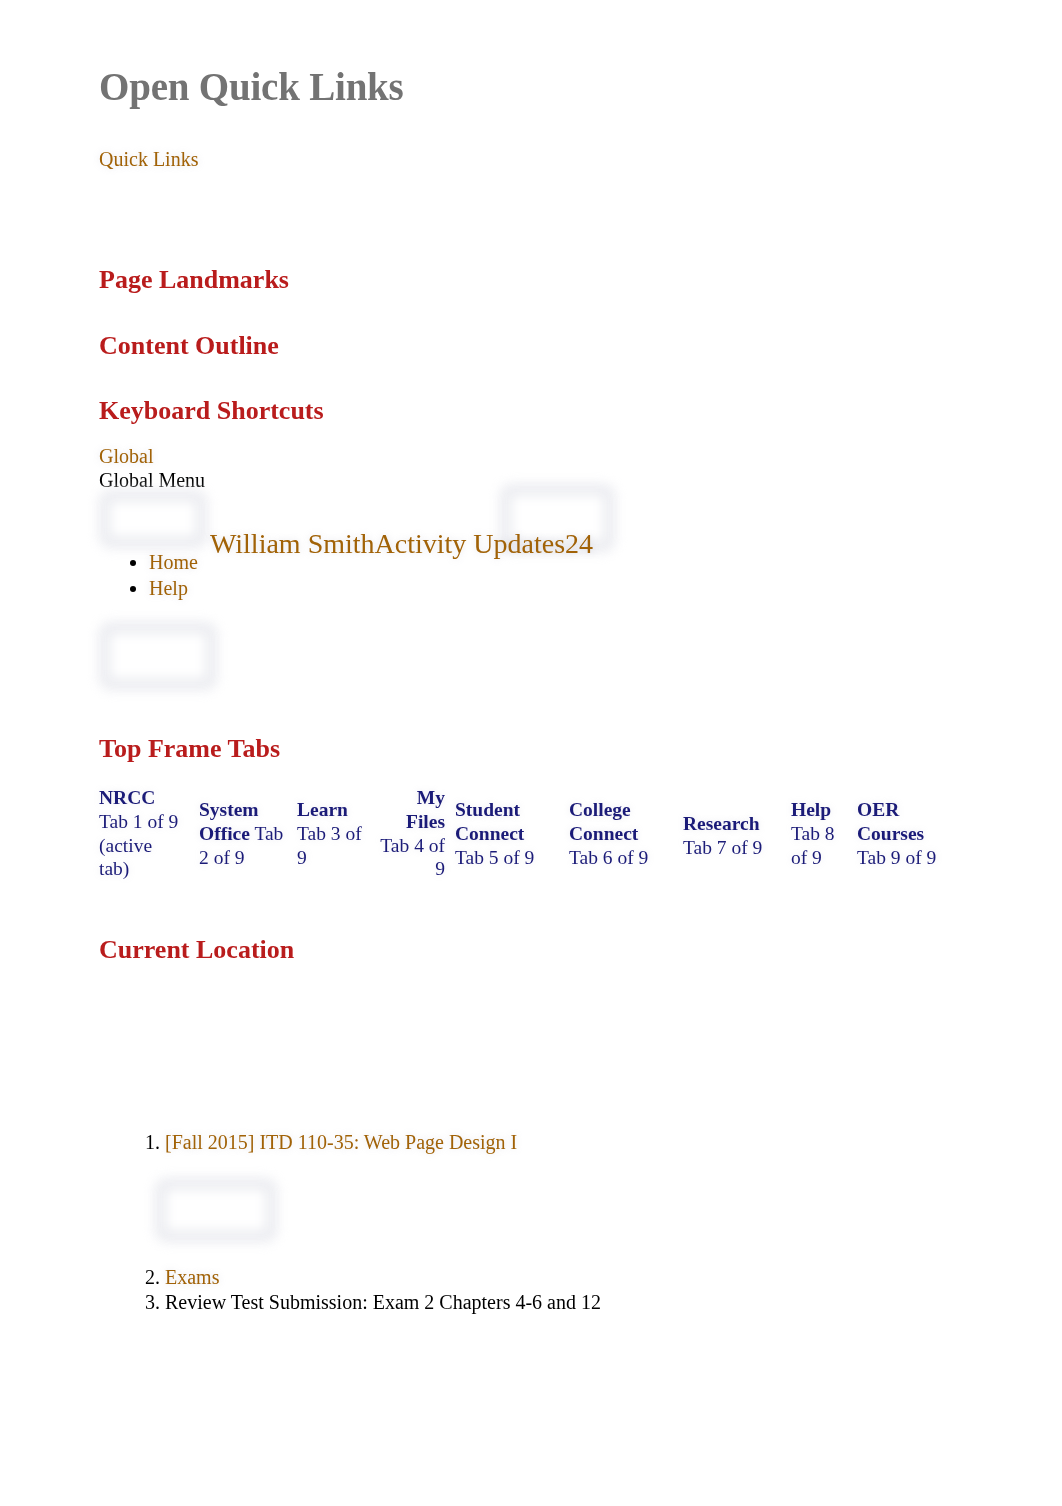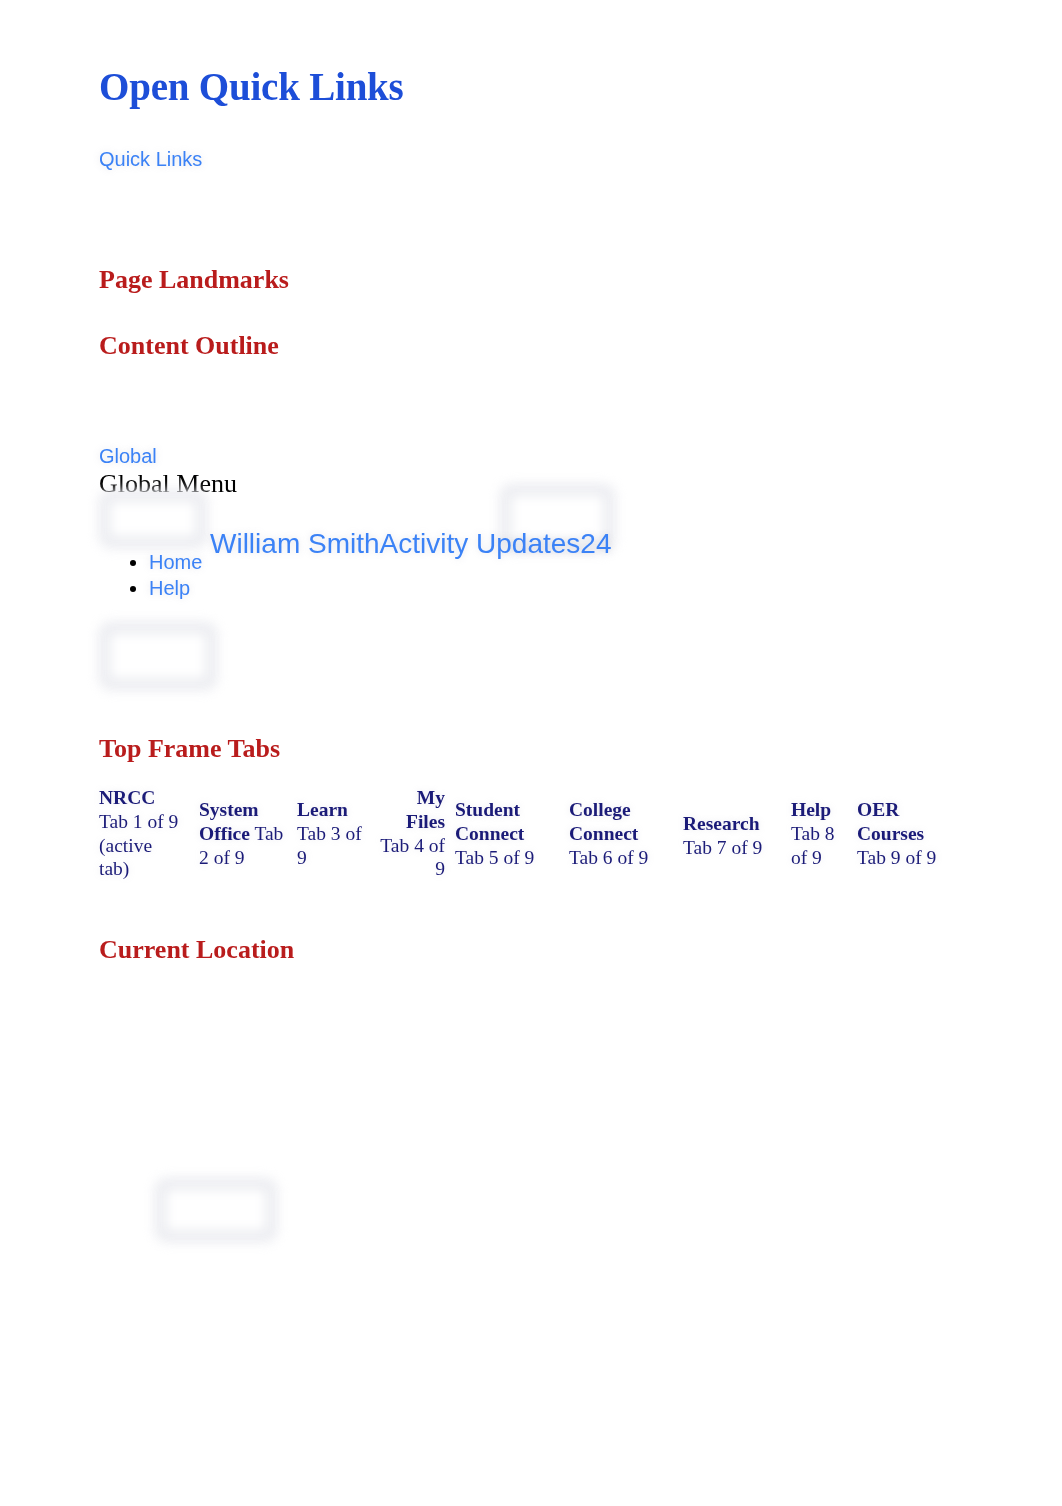--- a/index.html
+++ b/index.html
@@ -28,21 +28,21 @@
 
   
   .title-h1 {
     position: absolute;
     left: 99px;
     top: 66px;
     font-size: 39px;
     font-weight: bold;
     line-height: 1.1;
     letter-spacing: -0.2px;
-    color: #1d4ed8;
+    color: #737373;
     margin: 0;
     white-space: nowrap;
   }
   .h2 {
     position: absolute;
     left: 99px;
     font-size: 26px;
     font-weight: bold;
     line-height: 1.15;
     color: #b91c1c;
@@ -50,31 +50,31 @@
     white-space: nowrap;
   }
   #h2-landmarks { top: 265px; }
   #h2-outline   { top: 331px; }
   #h2-shortcuts { top: 396px; }
   #h2-tabs      { top: 734px; }
   #h2-location  { top: 935px; }
 
   
   .lnk {
-    color: #3b82f6;
+    color: #a16207;
     text-decoration: none;
     font-size: 20px;
     line-height: 1.2;
-    font-family: Liberation Sans, sans-serif;
+    font-family: Liberation Serif, serif;
   }
   .lnk.glow { text-shadow: 0 0 7px rgba(160,160,180,0.30); }
 
   .plain {
     color: #000000;
-    font-size: 26px;
+    font-size: 20px;
     line-height: 1.2;
   }
 
   #quicklinks-link { position: absolute; left: 99px; top: 147px; }
   #logout-link     { position: absolute; left: 99px; top: 444px; }
   #globalmenu-text { position: absolute; left: 99px; top: 468px; }
 
   
   .ghost {
     position: absolute;
@@ -170,20 +170,21 @@
 <div class="page">
 
   <h1 class="title-h1">Open Quick Links</h1>
 
   <a href="#" class="lnk glow" id="quicklinks-link">Quick Links</a>
 
   <h2 class="h2" id="h2-landmarks">Page Landmarks</h2>
 
   <h2 class="h2" id="h2-outline">Content Outline</h2>
 
+  <h2 class="h2" id="h2-shortcuts">Keyboard Shortcuts</h2>
 
   <a href="#" class="lnk glow" id="logout-link">Global</a>
 
   <span class="plain" id="globalmenu-text">Global Menu</span>
 
   <div class="ghost" id="ghost-user-avatar"></div>
   <div class="ghost" id="ghost-updates-badge"></div>
   <div class="ghost" id="ghost-global-menu"></div>
 
   <a href="#" class="lnk glow" id="user-activity-link">William SmithActivity Updates24</a>
@@ -200,14 +201,25 @@
   <h2 class="h2" id="h2-tabs">Top Frame Tabs</h2>
 
   <div id="tabs-row">
     <span class="tab-item" id="tab-0"><span class="tab-name">NRCC</span><span class="tab-pos"> Tab 1 of 9 (active tab)</span></span><span class="tab-item" id="tab-1"><span class="tab-name">System Office</span><span class="tab-pos"> Tab 2 of 9</span></span><span class="tab-item" id="tab-2"><span class="tab-name">Learn</span><span class="tab-pos"> Tab 3 of 9</span></span><span class="tab-item" id="tab-3"><span class="tab-name">My Files</span><span class="tab-pos"> Tab 4 of 9</span></span><span class="tab-item" id="tab-4"><span class="tab-name">Student Connect</span><span class="tab-pos"> Tab 5 of 9</span></span><span class="tab-item" id="tab-5"><span class="tab-name">College Connect</span><span class="tab-pos"> Tab 6 of 9</span></span><span class="tab-item" id="tab-6"><span class="tab-name">Research</span><span class="tab-pos"> Tab 7 of 9</span></span><span class="tab-item" id="tab-7"><span class="tab-name">Help</span><span class="tab-pos"> Tab 8 of 9</span></span><span class="tab-item" id="tab-8"><span class="tab-name regular">OER Courses</span><span class="tab-pos"> Tab 9 of 9</span></span>
   </div>
 
   <h2 class="h2" id="h2-location">Current Location</h2>
 
   <div class="ghost" id="ghost-course-icon"></div>
 
+  <ol class="loc-list">
+    <li class="spaced">
+      <a href="#" class="lnk glow">[Fall 2015] ITD 110-35: Web Page Design I</a>
+    </li>
+    <li>
+      <a href="#" class="lnk glow">Exams</a>
+    </li>
+    <li>
+      <span class="plain">Review Test Submission: Exam 2 Chapters 4-6 and 12</span>
+    </li>
+  </ol>
 
 </div>
 
 </body></html>

